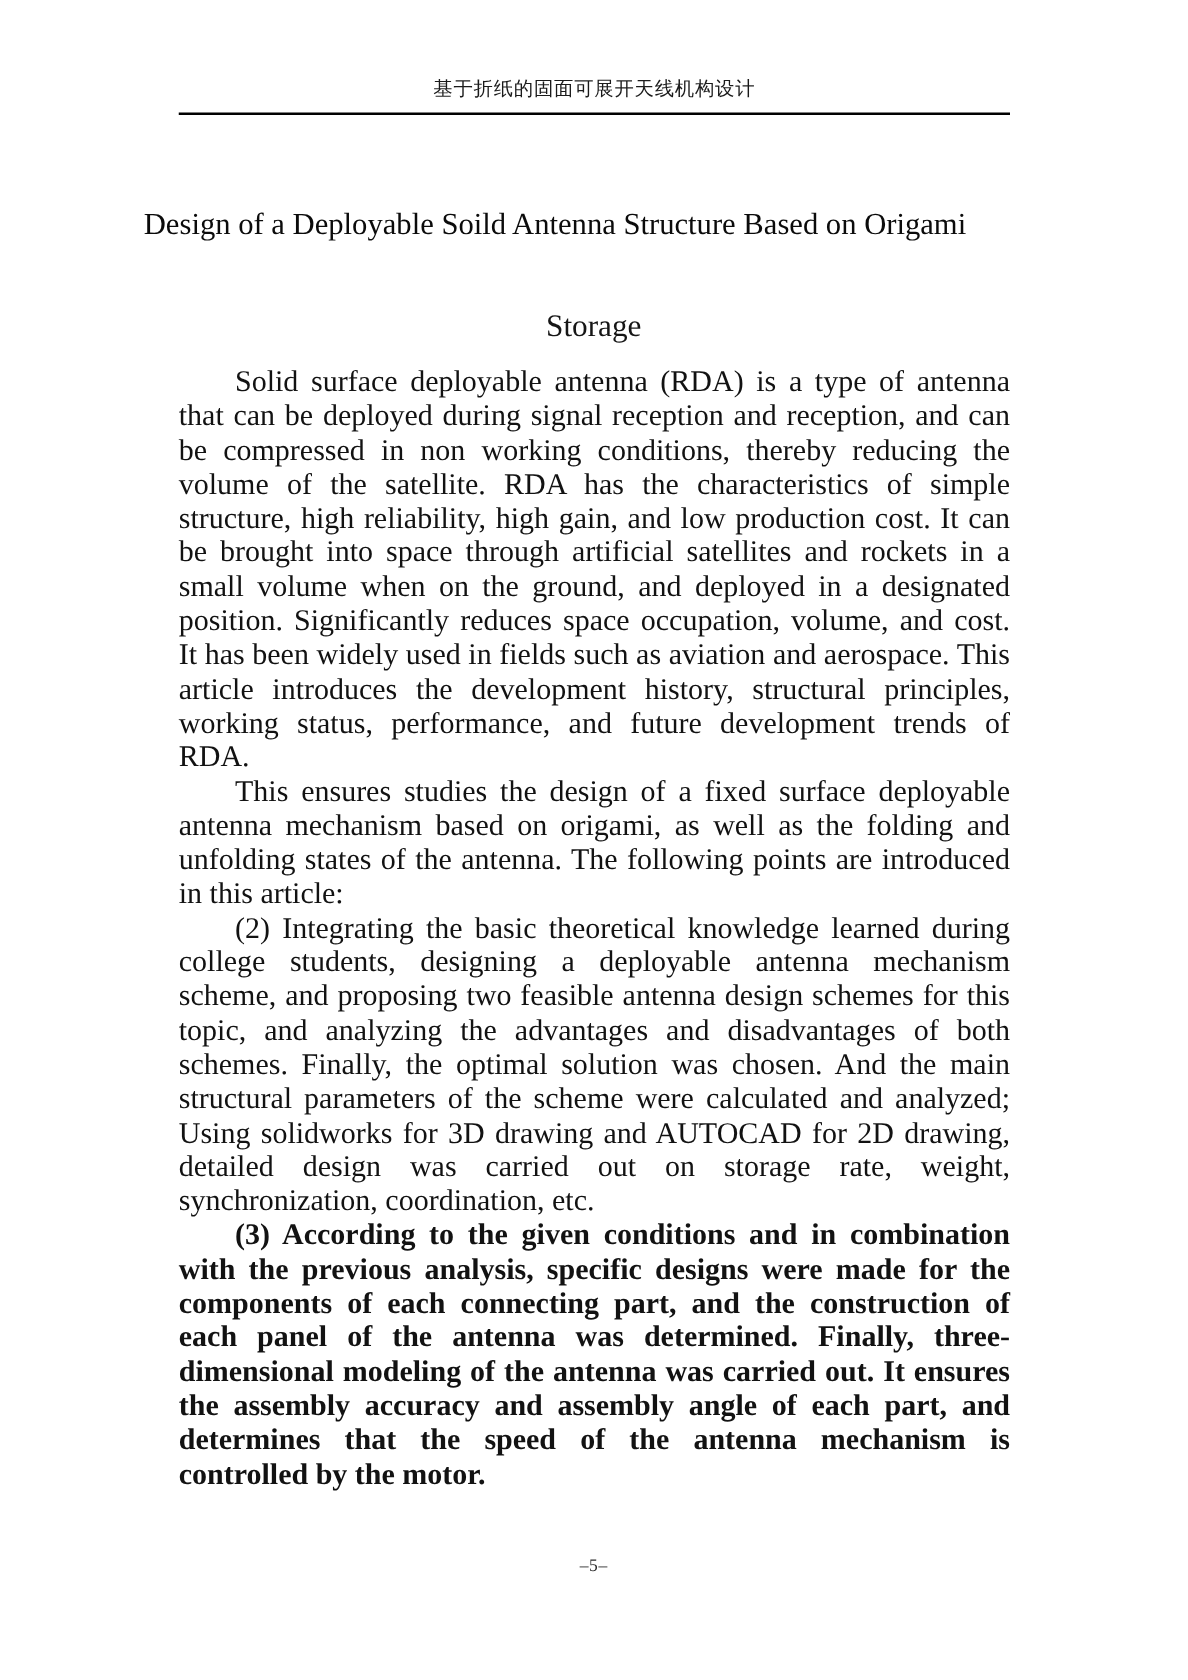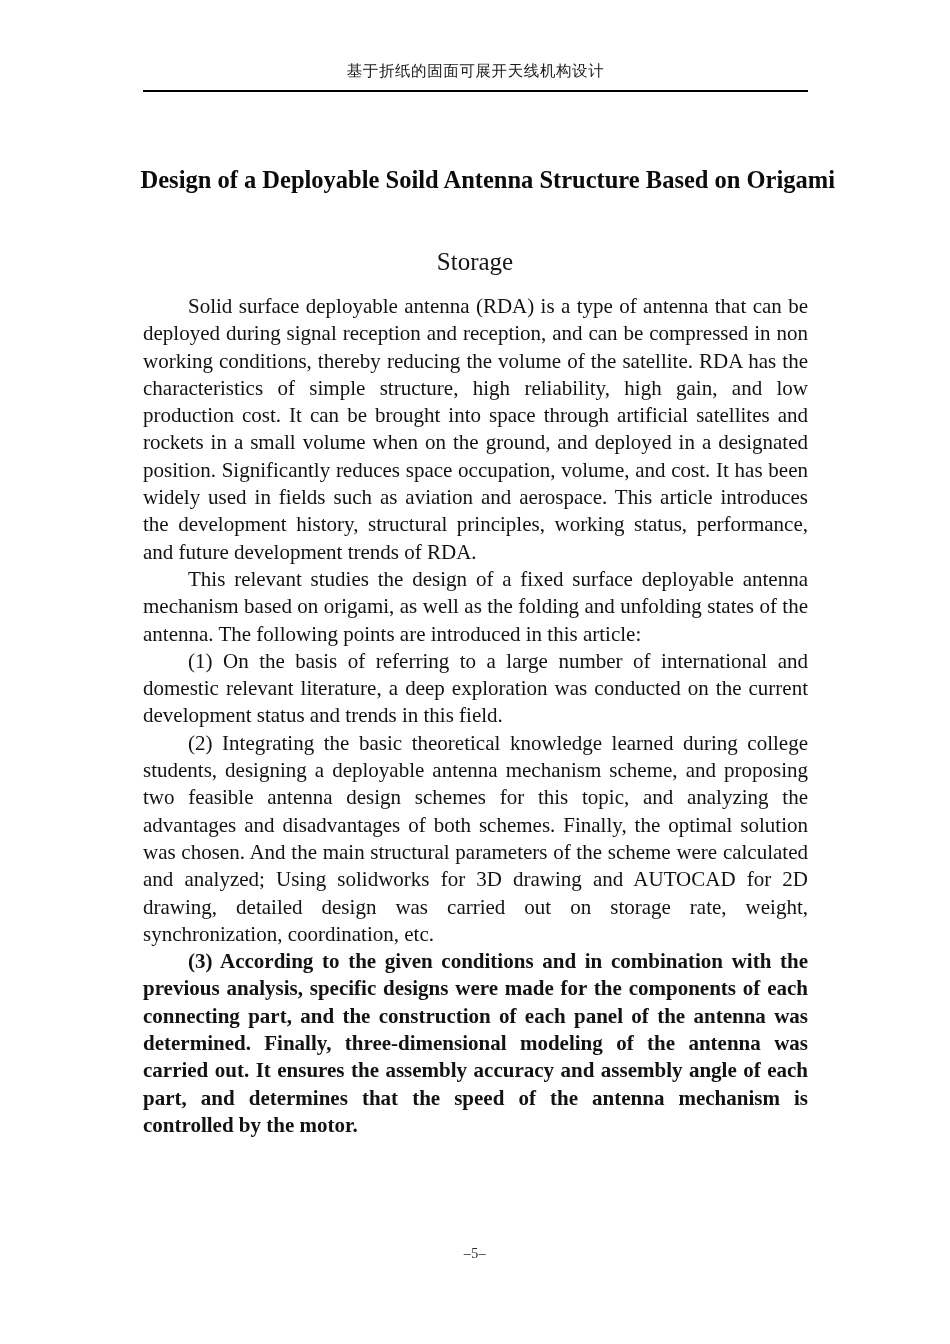--- a/index.html
+++ b/index.html
@@ -46,23 +46,23 @@
     height: 0;
   }
 
   
   .doc-title {
     position: absolute;
     left: 50%;
     transform: translateX(-50%);
     top: 148px;
     width: 720px;
-    text-align: right;
+    text-align: left;
     font-size: 24.5px;
-    font-weight: bold;
+    font-weight: normal;
     line-height: 32px;
     color: #0b0b0b;
     white-space: nowrap;
   }
 
   
   .abstract-heading {
     position: absolute;
     left: 0;
     right: 0;
@@ -79,21 +79,21 @@
     position: absolute;
     left: 143px;
     top: 293px;
     width: 665px;
   }
   p.para {
     margin: 0;
     text-align: justify;
     text-justify: inter-word;
     text-indent: 45px;
-    font-size: 21px;
+    font-size: 24px;
     line-height: 27.3px;
     color: #121212;
     hyphens: none;
   }
   p.para:last-child {
     text-align: justify;
     font-weight: bold;
   }
 
   
@@ -136,22 +136,21 @@
     <div class="header-title">基于折纸的固面可展开天线机构设计</div>
     <div class="header-rule"></div>
   </div>
 
   <h1 class="doc-title">Design of a Deployable Soild Antenna Structure Based on Origami</h1>
 
   <h2 class="abstract-heading">Storage</h2>
 
   <div class="body-block">
     <p class="para">Solid surface deployable antenna (RDA) is a type of antenna that can be deployed during signal reception and reception, and can be compressed in non working conditions, thereby reducing the volume of the satellite. RDA has the characteristics of simple structure, high reliability, high gain, and low production cost. It can be brought into space through artificial satellites and rockets in a small volume when on the ground, and deployed in a designated position. Significantly reduces space occupation, volume, and cost. It has been widely used in fields such as aviation and aerospace. This article introduces the development history, structural principles, working status, performance, and future development trends of RDA.</p>
-    <p class="para">This relevant studies the design of a fixed surface deployable antenna mechanism based on origami, as well as the folding and unfolding states of the antenna. The following points are introduced in this article:</p>
-    <p class="para">(1) On the basis of referring to a large number of international and domestic relevant literature, a deep exploration was conducted on the current development status and trends in this field.</p>
+    <p class="para">This ensures studies the design of a fixed surface deployable antenna mechanism based on origami, as well as the folding and unfolding states of the antenna. The following points are introduced in this article:</p>
     <p class="para">(2) Integrating the basic theoretical knowledge learned during college students, designing a deployable antenna mechanism scheme, and proposing two feasible antenna design schemes for this topic, and analyzing the advantages and disadvantages of both schemes. Finally, the optimal solution was chosen. And the main structural parameters of the scheme were calculated and analyzed; Using solidworks for 3D drawing and AUTOCAD for 2D drawing, detailed design was carried out on storage rate, weight, synchronization, coordination, etc.</p>
     <p class="para">(3) According to the given conditions and in combination with the previous analysis, specific designs were made for the components of each connecting part, and the construction of each panel of the antenna was determined. Finally, three-dimensional modeling of the antenna was carried out. It ensures the assembly accuracy and assembly angle of each part, and determines that the speed of the antenna mechanism is controlled by the motor.</p>
   </div>
 
 
   <div class="footer">–5–</div>
 
 </div>
 
 </body></html>

